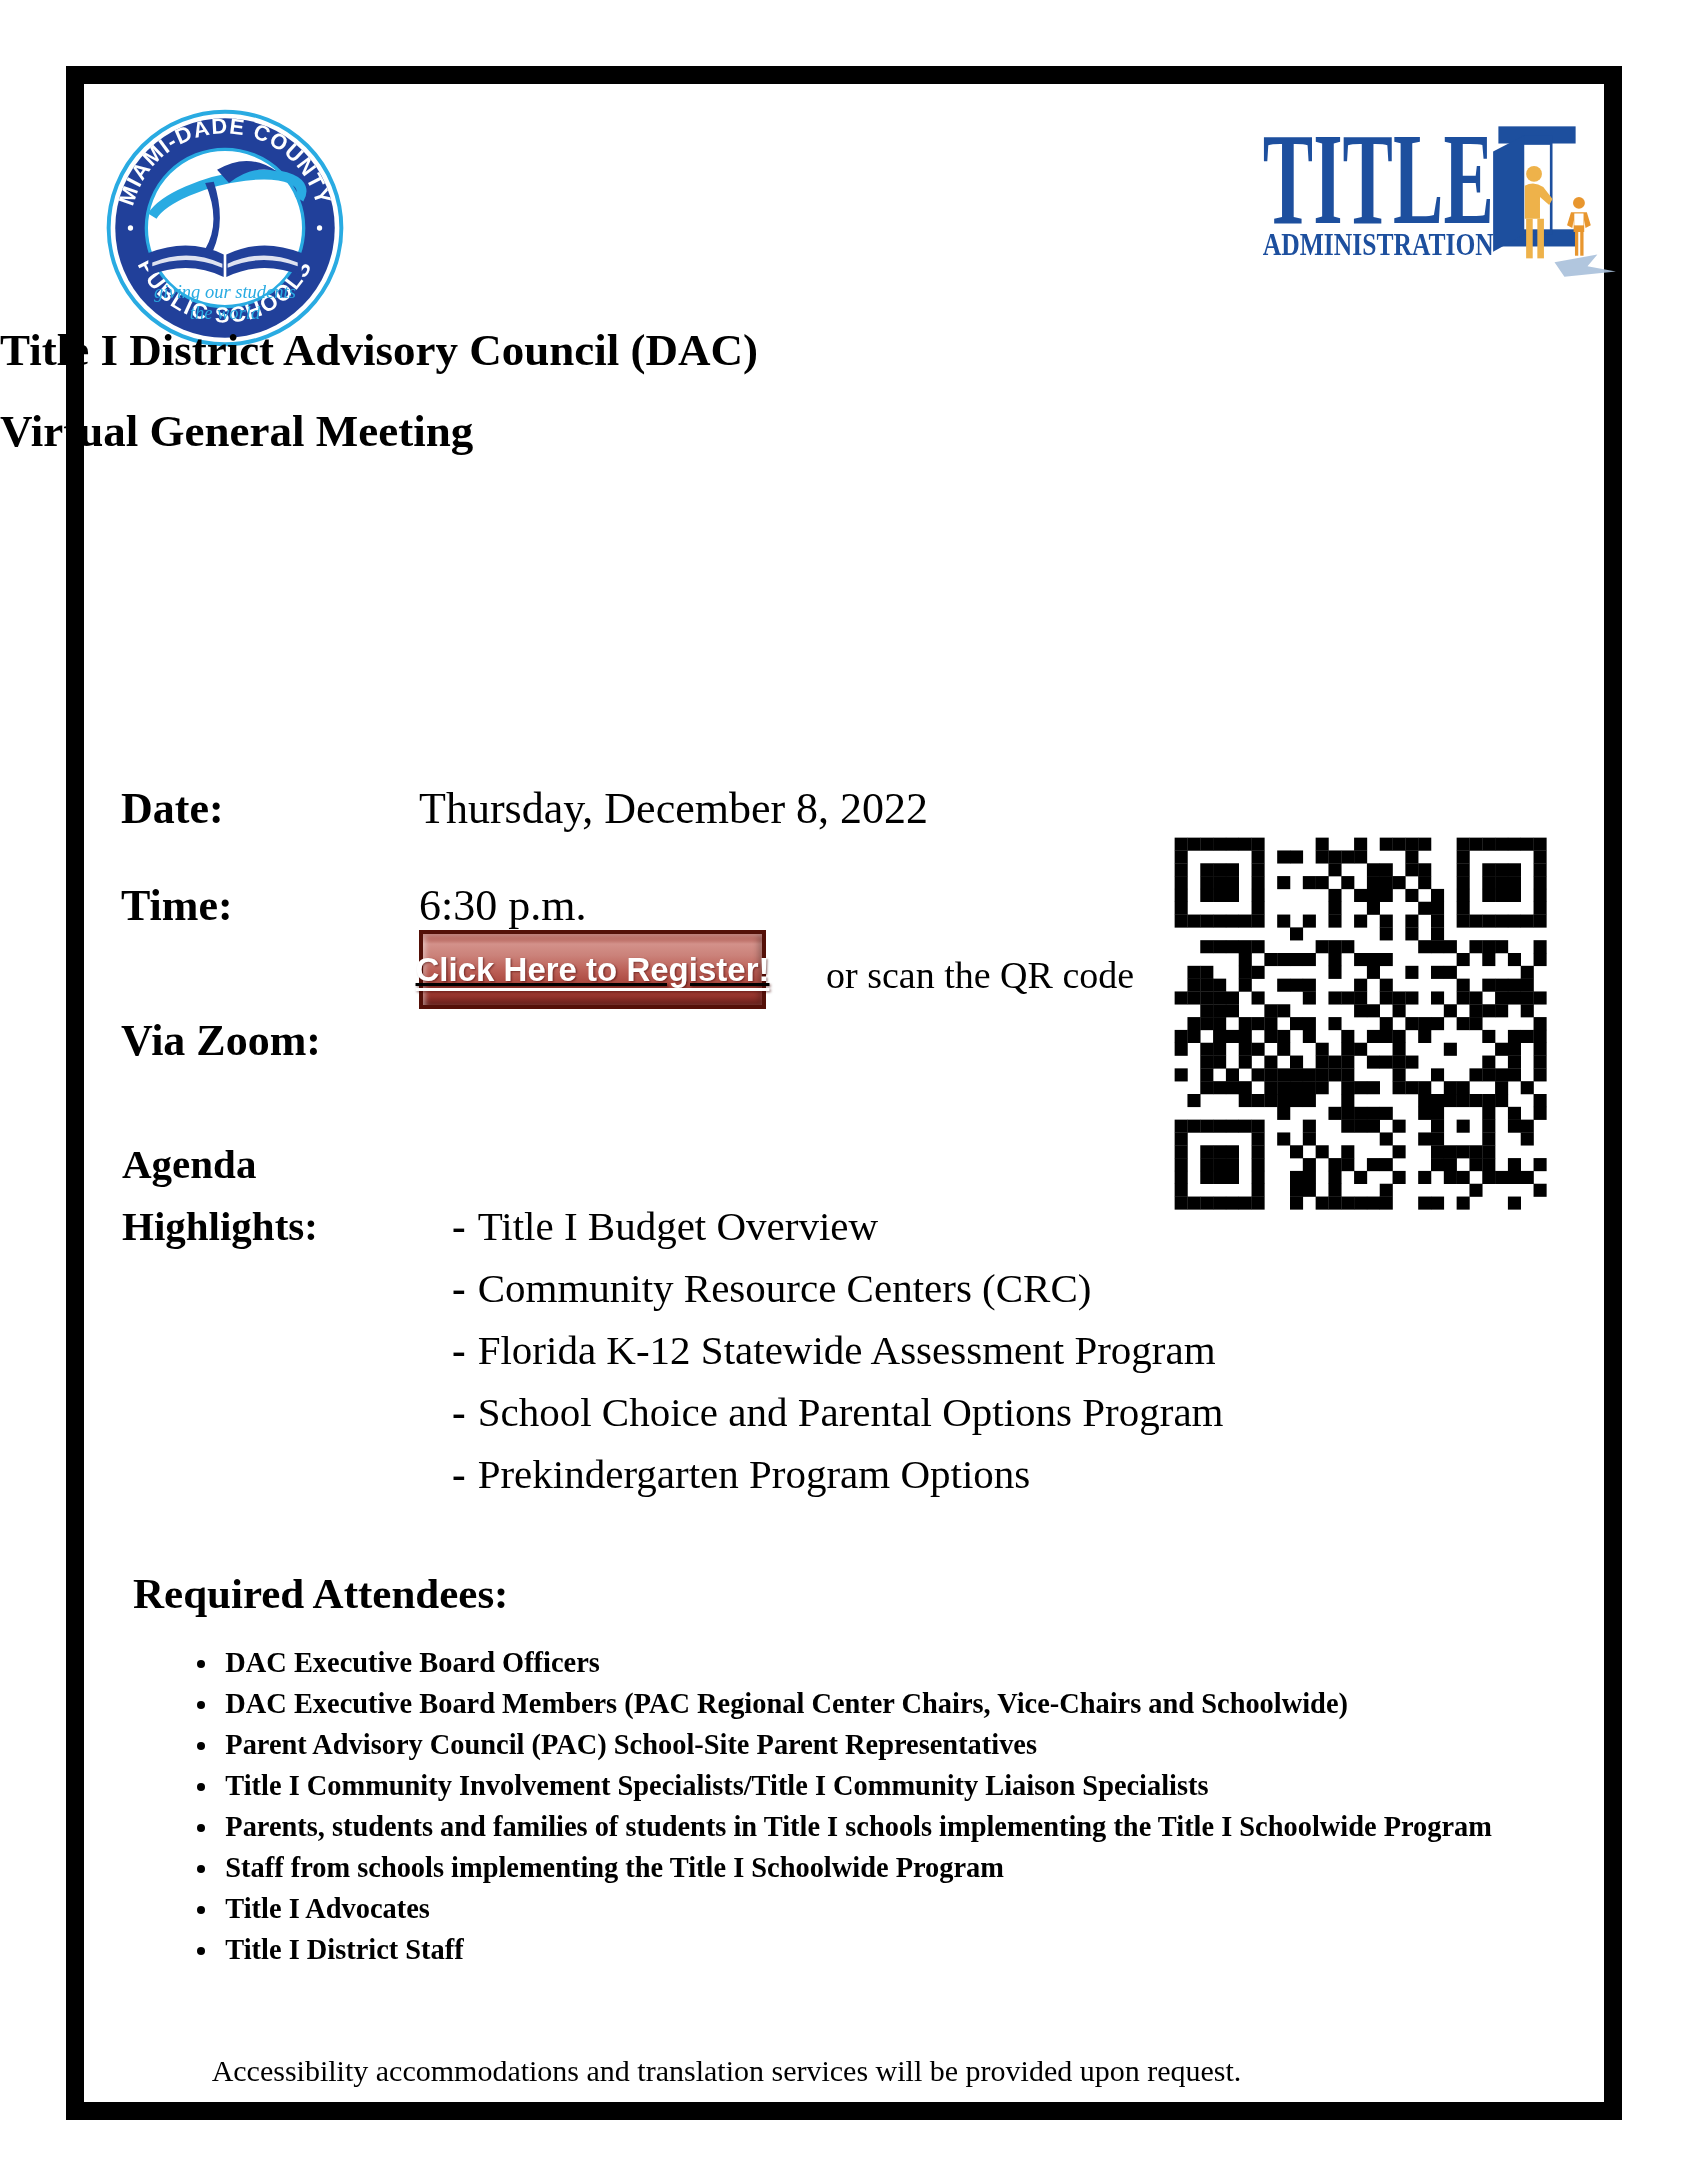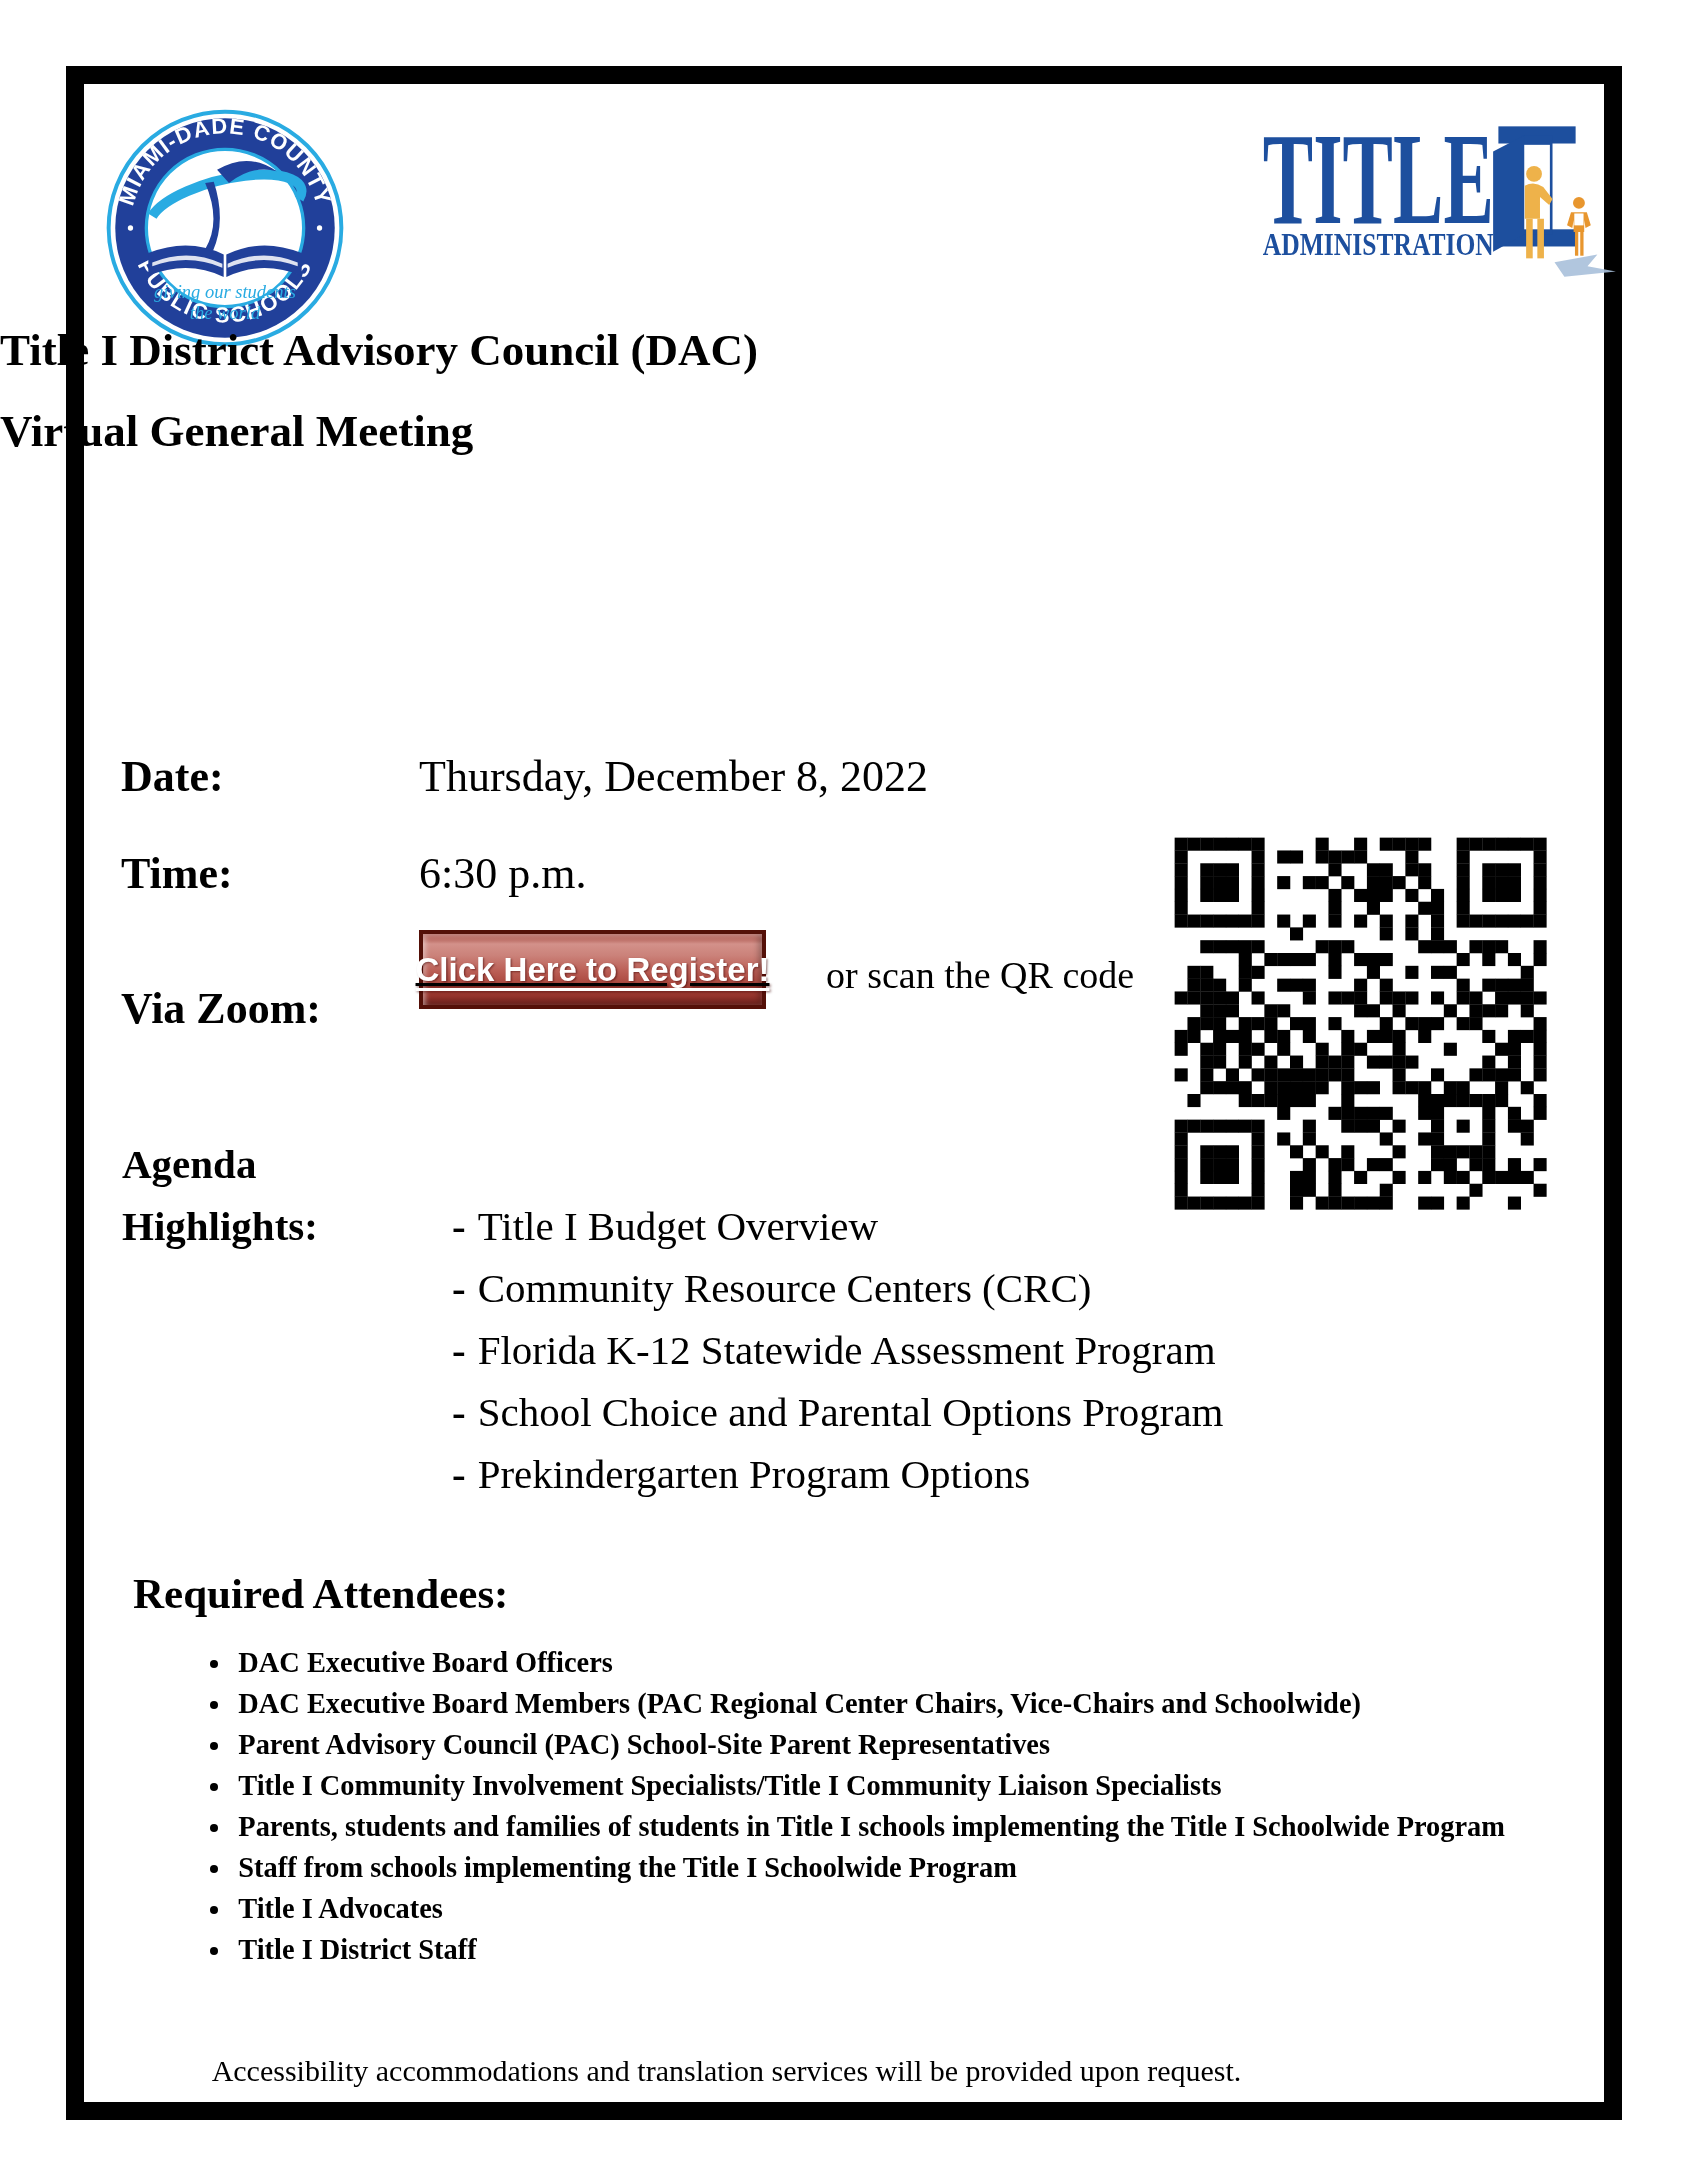--- a/index.html
+++ b/index.html
@@ -21,21 +21,21 @@
   }
   .reminder{
     position:absolute; left:0; top:521px; width:1687px; text-align:center;
     font-size:101px; line-height:106px; letter-spacing:-2px;
     color:var(--accent_red,#ee1414);
     text-shadow:4px 4.6px 4.6px rgba(125,125,125,0.75);
     white-space:nowrap;
   }
   
   .row{ position:absolute; left:121px; font-size:44px; line-height:49px; white-space:nowrap; }
-  .row .label{ font-weight:bold; display:inline-block; width:298px; }
+  .row .label{ font-weight:bold; display:inline-block; width:298px;margin-top:32px; }
   .row-date{ top:752px; }
   .row-time{ top:849px; }
   .row-zoom{ top:984px; }
   .register-btn{
     position:absolute; left:419px; top:930px; width:347px; height:79px;
     box-sizing:border-box; border:4px solid #541008; cursor:pointer;
     background:linear-gradient(180deg,#9c3a31 0%, #d3918a 14%, #cb827a 30%,
                #bb5f56 52%, #a8453c 72%, #93312a 90%, #872a23 100%);
     box-shadow:inset 2.6px 2.6px 5.3px rgba(255,255,255,0.45),
                inset -3.3px -4px 6.6px rgba(0,0,0,0.28);
@@ -55,21 +55,21 @@
     font-size:41px; line-height:62px;
   }
   .agenda-list{ position:absolute; left:412px; top:1195px; font-size:41px; line-height:62px;margin-left:40px; }
   .agenda-list .dash{ font-weight:bold; padding-right:12px; }
   .agenda-item{ white-space:nowrap; }
   
   .attendees-heading{
     position:absolute; left:121px; top:1569px; font-weight:bold; font-size:43px;margin-left:12px;
   }
   .attendees-list{
-    position:absolute; left:99px; top:1642px; width:1436px;
+    position:absolute; left:86px; top:1642px; width:1436px;
     margin:0; padding-left:134px; list-style:disc outside;
     font-weight:bold; font-size:28.4px; line-height:41px;
   }
   .attendees-list li{ padding-left:5.3px; }
   
   .footer-note{
     position:absolute; left:0; top:2054px; width:1453px; text-align:center;
     font-size:30px;
   }
 </style>

